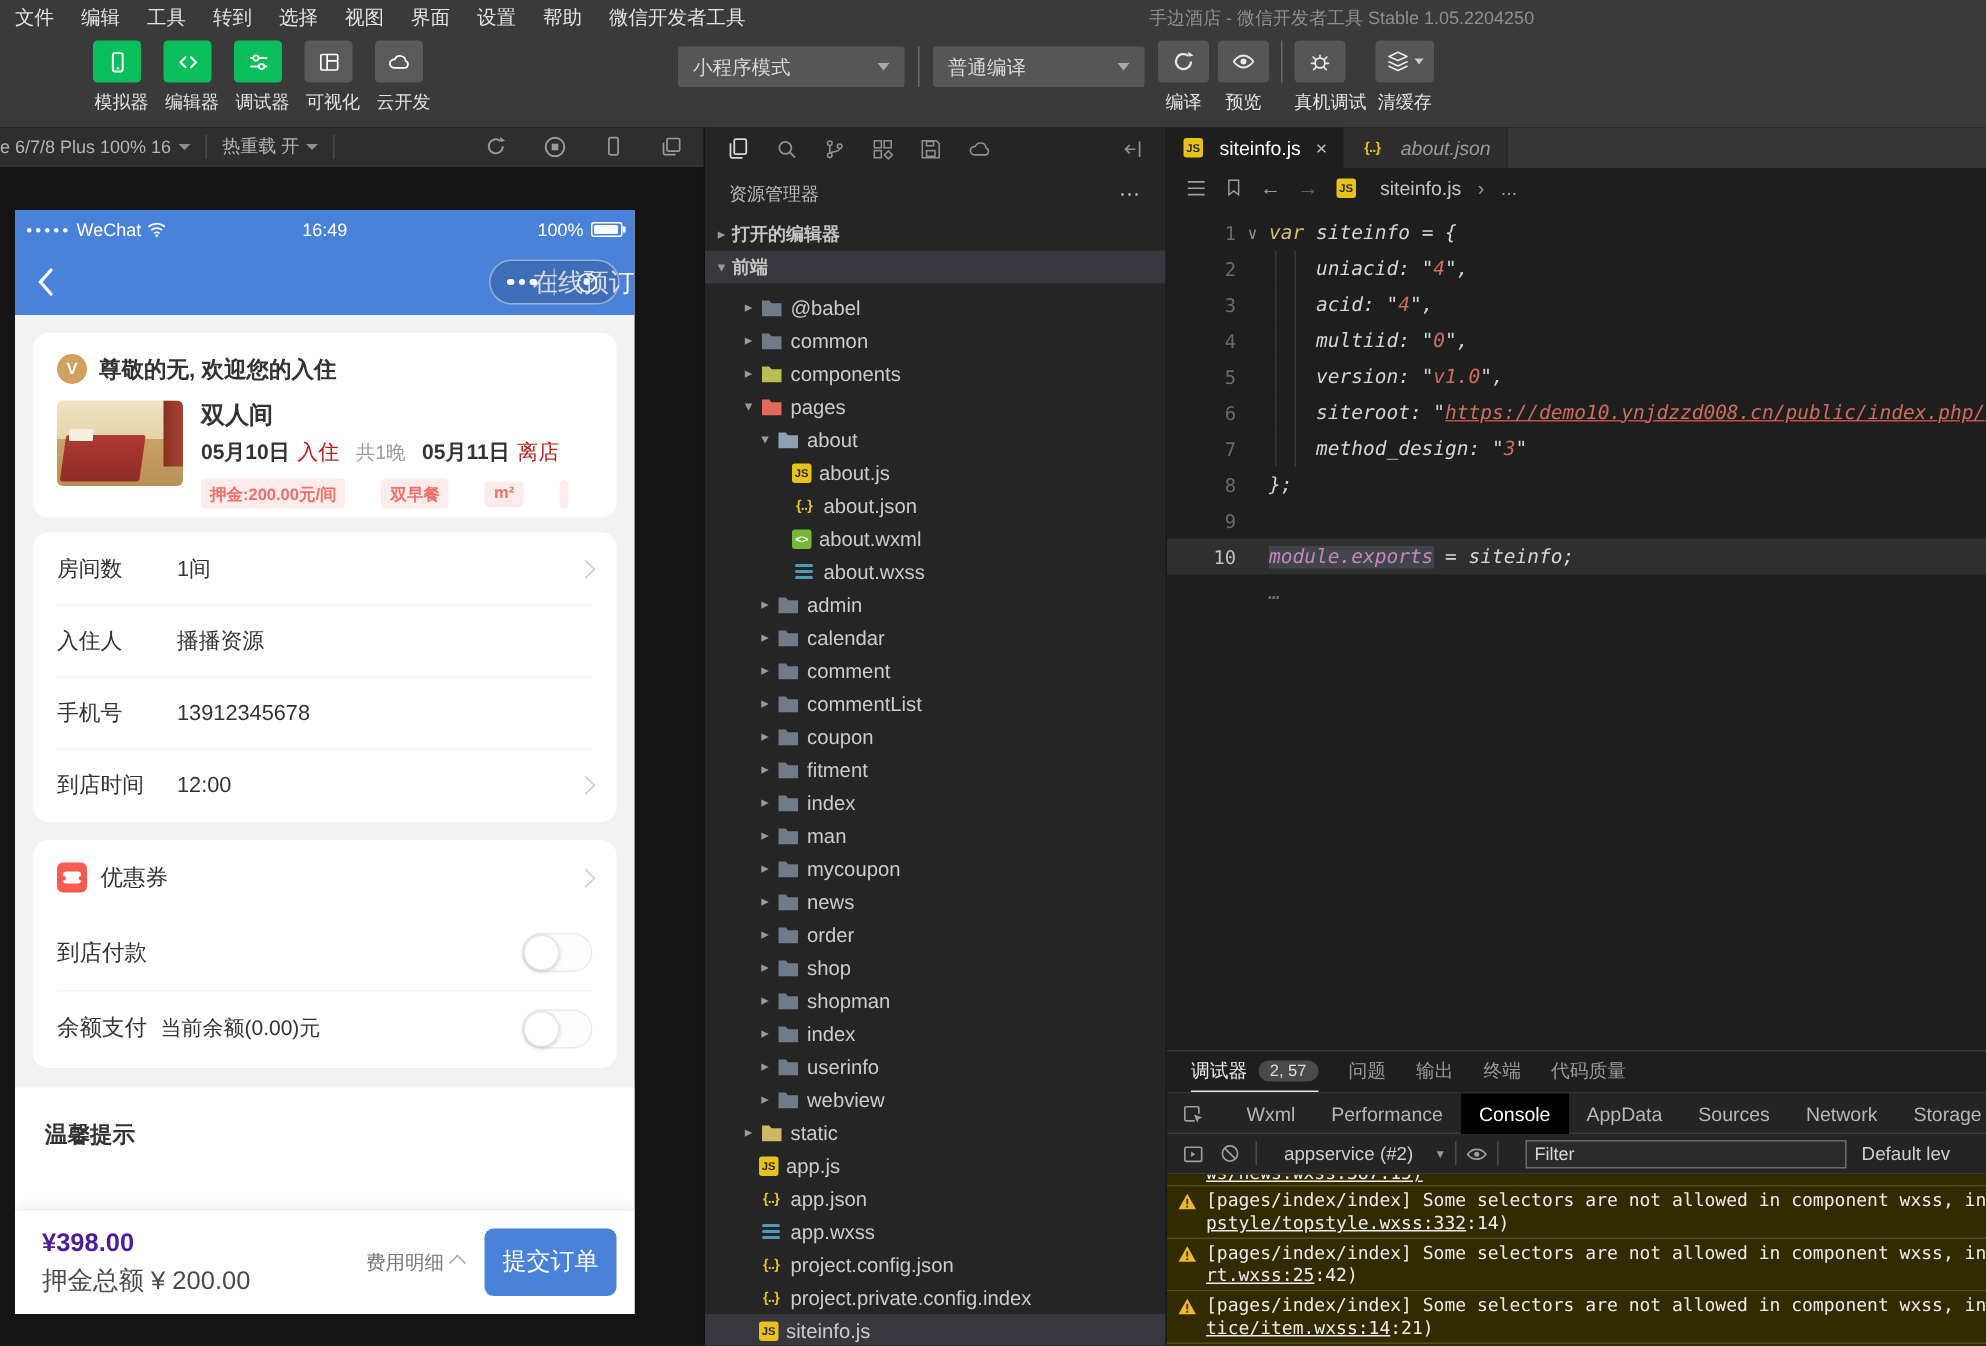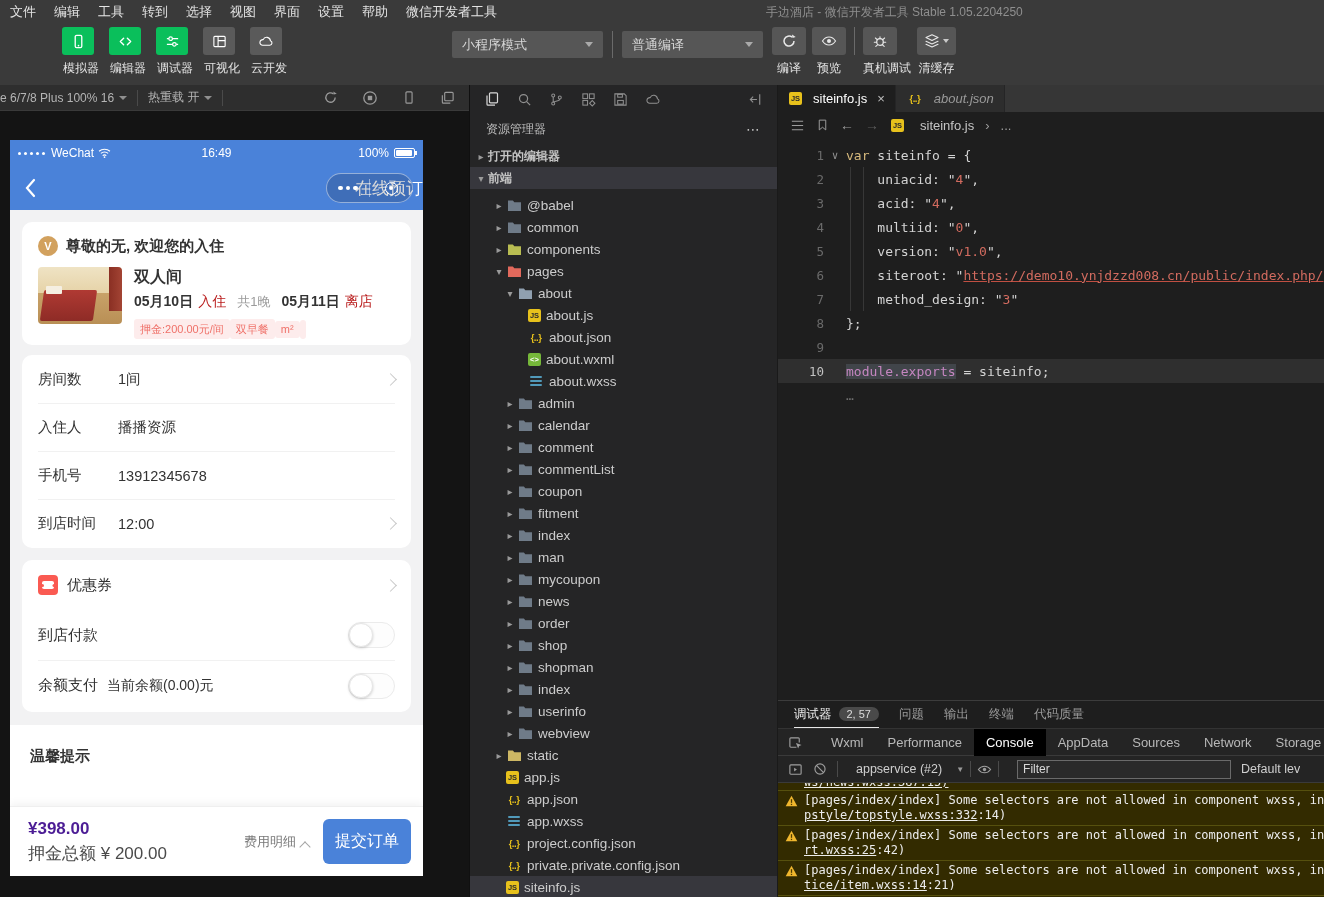--- a/index.html
+++ b/index.html
@@ -63,21 +63,21 @@
     background:linear-gradient(180deg,#efe3c4 0%,#e6d3a8 45%,#c8a269 45%,#b98f55 100%);}
   .rimg::before{content:"";position:absolute;right:0;top:0;width:15%;height:78%;background:linear-gradient(90deg,#8a2f23,#a34434);}
   .rimg::after{content:"";position:absolute;left:5%;bottom:5%;width:63%;height:54%;border-radius:2px;transform:skewX(-8deg);background:linear-gradient(180deg,#b03a33,#8e2b26);}
   .rimg i{position:absolute;left:9%;top:34%;width:20%;height:13%;background:#f5efe2;border-radius:1px;z-index:1;}
   .rinfo{flex:1;min-width:0;}
   .rname{font-size:16px;font-weight:bold;color:#333;}
   .rdates{display:flex;gap:11px;margin-top:5px;font-size:14px;color:#333;align-items:baseline;white-space:nowrap;}
   .rdates b{font-weight:bold;}
   .rdates .gl{color:#b91c1c;margin-left:-6px;}
   .rdates .mid{color:#9b9b9b;font-size:13px;}
-  .rtags{display:flex;gap:0;margin-top:8px;align-items:center;}
+  .rtags{display:flex;gap:24px;margin-top:8px;align-items:center;font-weight:bold;}
   .rtag{background:#fdecec;color:#ef7068;font-size:11px;padding:2.5px 6px;border-radius:3px;white-space:nowrap;}
   .rtag:empty{width:6px;height:19px;padding:0;}
   #card2{top:145px;height:193px;padding:0 16px;}
   .frow{height:48px;display:flex;align-items:center;border-top:1px solid #f1f1f1;font-size:14.5px;color:#333;}
   .frow:first-child{border-top:none;}
   .flabel{width:80px;flex:none;}
   .fvalue{flex:1;}
   .chev-r{width:9px;height:9px;border-top:1.5px solid #c9c9c9;border-right:1.5px solid #c9c9c9;transform:rotate(45deg);flex:none;}
   #card3{top:350px;height:152px;padding:0 16px;}
   .crow{height:50px;display:flex;align-items:center;border-top:1px solid #f1f1f1;font-size:15px;color:#333;}
@@ -86,21 +86,21 @@
   .cpn::before{content:"";position:absolute;left:4px;top:6px;right:4px;bottom:6px;background:#fff;border-radius:2px;}
   .cpn::after{content:"";position:absolute;left:2.5px;top:8.5px;width:3px;height:3px;border-radius:50%;background:#fa5a52;box-shadow:11.5px 0 0 #fa5a52;}
   .pnote{margin-left:9px;font-size:14px;}
   .toggle{width:47px;height:26px;border-radius:13px;background:#fdfdfd;border:1px solid #ebebeb;position:relative;margin-left:auto;flex:none;}
   .toggle i{position:absolute;left:0;top:0;width:24px;height:24px;border-radius:50%;background:#fff;border:1px solid #e6e6e6;box-shadow:0 1px 3px rgba(0,0,0,.18);}
   #white-bottom{position:absolute;left:0;right:0;top:515px;bottom:0;background:#fff;}
   #tips-title{padding:22px 20px 0;font-size:15px;font-weight:bold;color:#333;}
   #p-footer{position:absolute;left:0;right:0;bottom:0;height:70px;background:#fff;border-top:1px solid #efefef;box-shadow:0 -3px 8px rgba(0,0,0,.05);display:flex;align-items:center;padding-left:18px;}
   #price{font-size:17px;font-weight:bold;color:#4c1d95;}
   #deposit{font-size:17px;color:#4a4a4a;margin-top:3px;}
-  #fee-detail{margin-left:auto;display:flex;align-items:flex-end;font-size:13px;color:#777;}
+  #fee-detail{margin-left:auto;display:flex;align-items:flex-start;font-size:13px;color:#777;}
   .chev-up{width:8px;height:8px;border-top:1.5px solid #a5a5a5;border-right:1.5px solid #a5a5a5;transform:rotate(-45deg);margin-left:5px;margin-top:5px;}
   #submit-btn{width:88px;height:45px;margin:0 12px 0 14px;background:#4a82d9;border:none;border-radius:6px;color:#fff;font-size:16px;}
   
   #explorer{position:absolute;left:470px;top:0;width:308px;height:812px;background:#252526;border-right:1px solid #1a1a1a;overflow:hidden;}
   #ex-iconbar{height:28px;display:flex;align-items:center;gap:17px;padding:0 14px;}
   #ex-iconbar .icon{display:flex;}
   #ex-collapse{margin-left:auto;}
   #ex-header{height:32px;display:flex;align-items:center;padding:0 16px;font-size:12px;color:#bdbdbd;}
   #ex-more{margin-left:auto;color:#bdbdbd;font-size:14px;letter-spacing:1px;}
   .ex-section{height:22px;display:flex;align-items:center;font-size:12px;font-weight:bold;color:#c5c5c5;padding-left:4px;}
@@ -126,21 +126,21 @@
   #crumbs .icon{display:flex;}
   #crumbs .arrow{font-size:14px;}
   #crumbs .arrow.dis{color:#5d5d5d;}
   #crumb-file{color:#c5c5c5;}
   #code{position:relative;padding-top:5px;font-family:"DejaVu Sans Mono","Liberation Mono",monospace;font-size:13px;}
   .cl{height:24px;display:flex;align-items:center;position:relative;}
   .cl.cur{background:#2f2f2f;}
   .cl .ln{width:46px;text-align:right;color:#6a6a6a;flex:none;font-size:12.5px;}
   .cl.cur .ln{color:#c2c2c2;}
   .cl .fold{width:22px;text-align:center;color:#8f8f8f;flex:none;font-size:11px;}
-  .cl .ct{white-space:pre;}
+  .cl .ct{white-space:pre;font-style:italic;}
   .guide{position:absolute;top:0;bottom:0;width:1px;background:#373737;}
   .g1{left:72px;} .g2{left:85px;}
   .tk-kw{color:#d7ba7d;} .tk-pln{color:#d4d4d4;} .tk-str{color:#d26b5f;}
   .lnk{text-decoration:underline;text-decoration-color:#c04f42;}
   .tk-prop{color:#c586c0;background:#41454a;}
   .dots{color:#6f6f6f;}
   
   #debugpane{position:absolute;left:778px;top:615px;width:546px;height:197px;background:#1e1e1e;border-top:1px solid #3c3c3c;}
   #dbg-tabs{height:28px;display:flex;align-items:center;gap:20px;padding:0 16px;font-size:12.5px;color:#9a9a9a;border-bottom:1px solid #333;}
   .dbg-tab{display:flex;align-items:center;gap:7px;height:100%;}
@@ -763,21 +763,21 @@
           <span class="tname">app.wxss</span>
         </div>
         <div class="trow" style="padding-left: 23px;">
           <span class="chev"></span>
           <span class="fi fi-json">{..}</span>
           <span class="tname">project.config.json</span>
         </div>
         <div class="trow" style="padding-left: 23px;">
           <span class="chev"></span>
           <span class="fi fi-json">{..}</span>
-          <span class="tname">private.private.config.json</span>
+          <span class="tname">project.private.config.index</span>
         </div>
         <div class="trow sel" style="padding-left: 23px;">
           <span class="chev"></span>
           <span class="fi fi-js">JS</span>
           <span class="tname">siteinfo.js</span>
         </div>
       </div>
   </div>
 
   <div id="editorpane">

